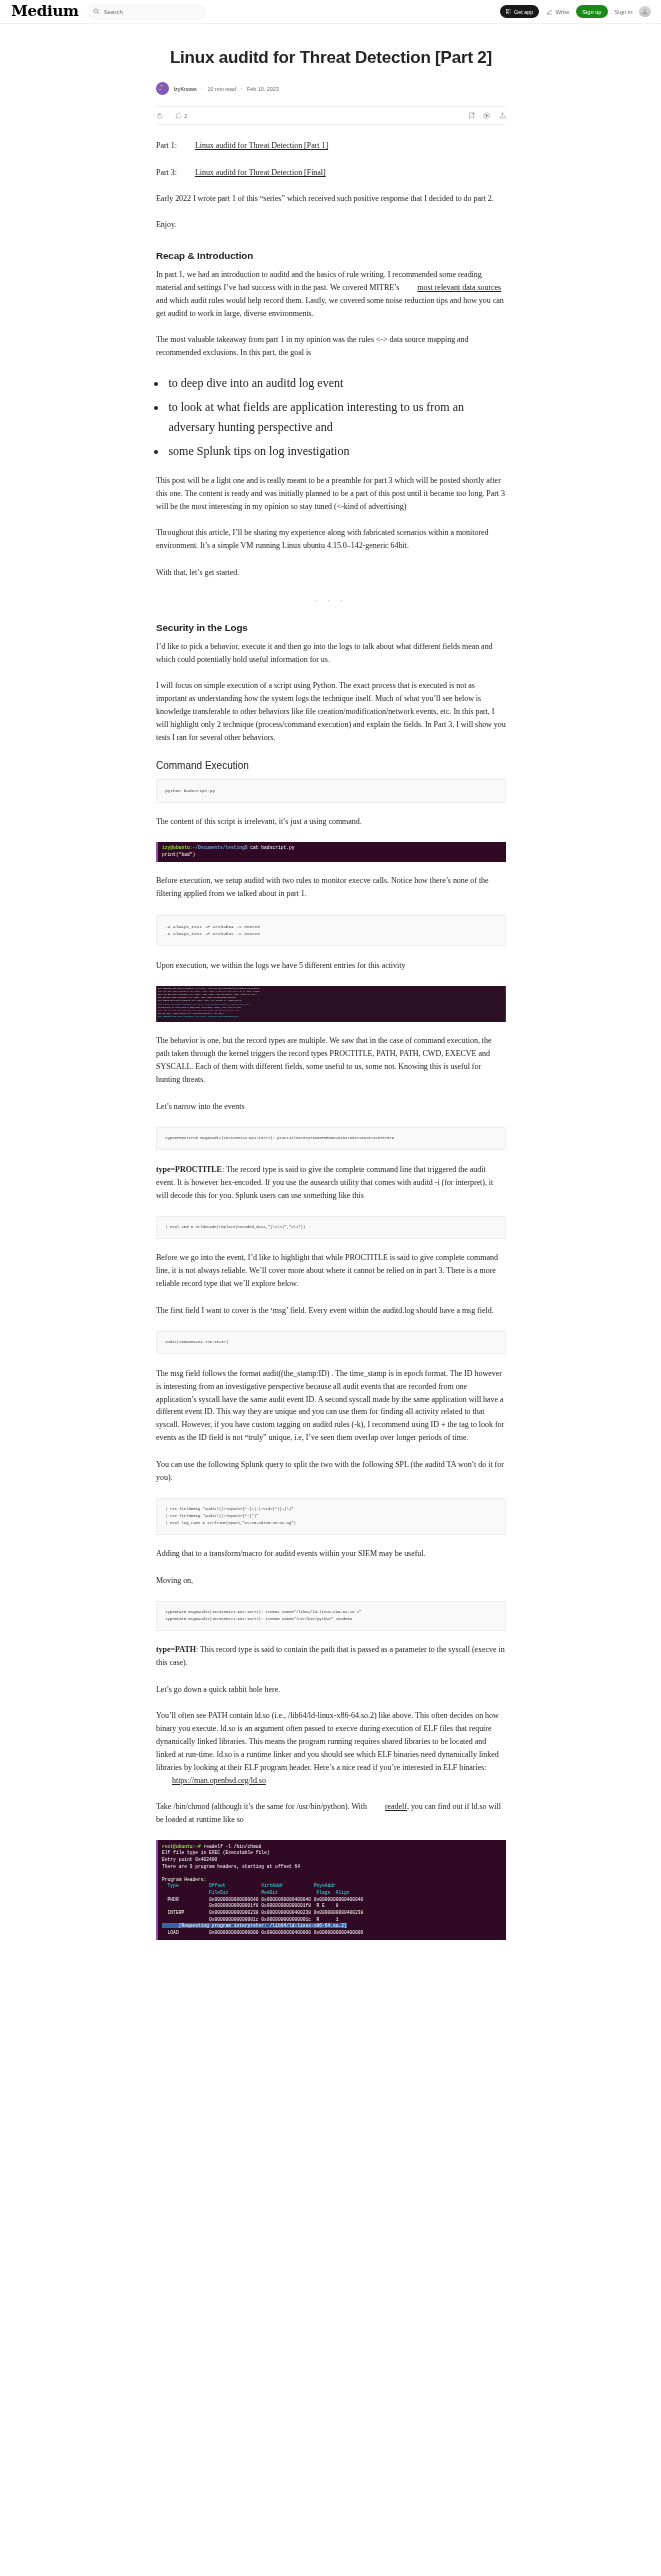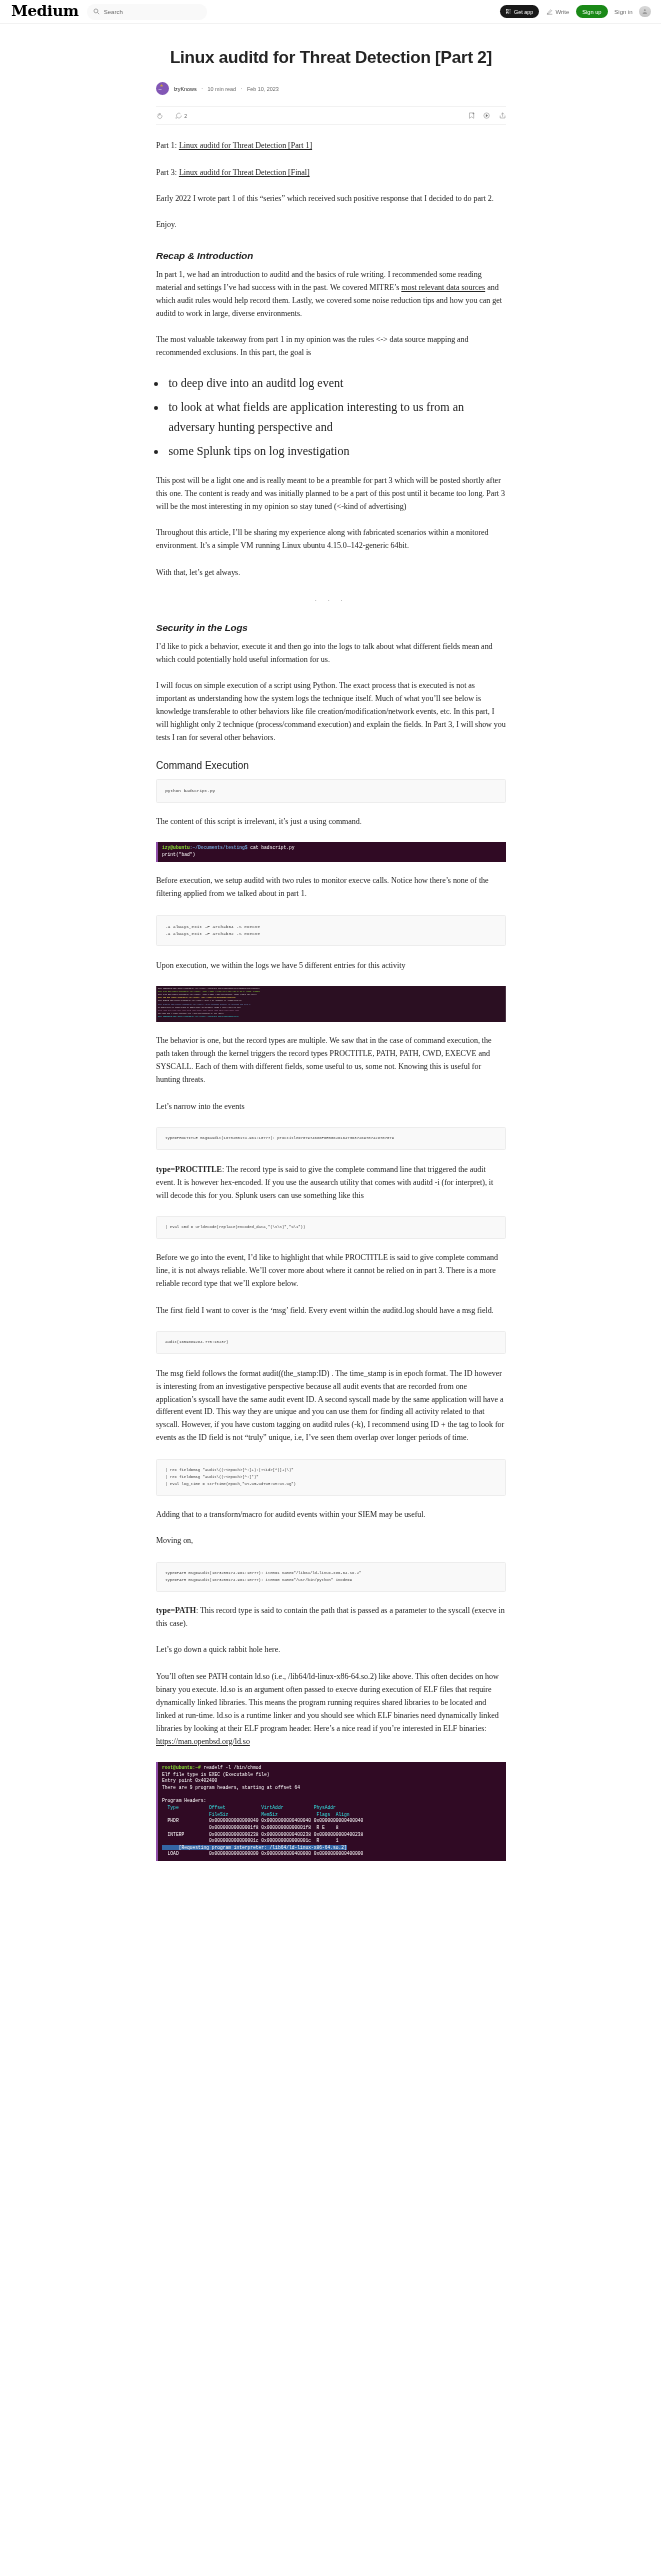--- a/index.html
+++ b/index.html
@@ -137,29 +137,28 @@
 
   
   p.para{
     font-family:"Liberation Serif", serif;
     font-size:8px;
     line-height:1.62;
     color:#242424;
     margin:0 0 13.4px 0;
     letter-spacing:-0.03px;
   }
-  p.para a, a.ln{ color:#242424; text-decoration:underline; }
+  p.para a, a.ln{ color:#242424; text-decoration:underline;margin-left:16px; }
   h2.sec{
     font-family:"Liberation Sans", sans-serif;
     font-weight:700;
     font-size:9.8px;
     letter-spacing:-0.1px;
     color:#242424;
     margin:17.5px 0 8.2px 0;
-    font-style:italic;
   }
   h3.sub{
     font-family:"Liberation Sans", sans-serif;
     font-weight:400;
     font-size:10px;
     color:#242424;
     margin:15.5px 0 7.2px 0;
   }
   ul.bullets{
     margin:0 0 13.4px 0;
@@ -343,21 +342,21 @@
   <p class="para">The most valuable takeaway from part 1 in my opinion was the rules &lt;-&gt; data source mapping and recommended exclusions. In this part, the goal is</p>
 
   <ul class="bullets">
     <li>to deep dive into an auditd log event</li>
     <li>to look at what fields are application interesting to us from an adversary hunting perspective and</li>
     <li>some Splunk tips on log investigation</li>
   </ul>
 
   <p class="para">This post will be a light one and is really meant to be a preamble for part 3 which will be posted shortly after this one. The content is ready and was initially planned to be a part of this post until it became too long. Part 3 will be the most interesting in my opinion so stay tuned (&lt;-kind of advertising)</p>
   <p class="para">Throughout this article, I’ll be sharing my experience along with fabricated scenarios within a monitored environment. It’s a simple VM running Linux ubuntu 4.15.0–142-generic 64bit.</p>
-  <p class="para">With that, let’s get always.</p>
+  <p class="para">With that, let’s get started.</p>
 
   <div class="divider">· · ·</div>
 
   <h2 class="sec">Security in the Logs</h2>
   <p class="para">I’d like to pick a behavior, execute it and then go into the logs to talk about what different fields mean and which could potentially hold useful information for us.</p>
   <p class="para">I will focus on simple execution of a script using Python. The exact process that is executed is not as important as understanding how the system logs the technique itself. Much of what you’ll see below is knowledge transferable to other behaviors like file creation/modification/network events, etc. In this part, I will highlight only 2 technique (process/command execution) and explain the fields. In Part 3, I will show you tests I ran for several other behaviors.</p>
 
   <h3 class="sub">Command Execution</h3>
 
   <pre class="code">python badscript.py</pre>
@@ -402,20 +401,21 @@
   </p>
 
   <pre class="code tiny">| eval cmd = urldecode(replace(encoded_data,"(\S\S)","%\1"))</pre>
 
   <p class="para">Before we go into the event, I’d like to highlight that while PROCTITLE is said to give complete command line, it is not always reliable. We’ll cover more about where it cannot be relied on in part 3. There is a more reliable record type that we’ll explore below.</p>
   <p class="para">The first field I want to cover is the ‘msg’ field. Every event within the auditd.log should have a msg field.</p>
 
   <pre class="code tiny">audit(1659889284.775:15237)</pre>
 
   <p class="para">The msg field follows the format audit((the_stamp:ID) . The time_stamp is in epoch format. The ID however is interesting from an investigative perspective because all audit events that are recorded from one application’s syscall have the same audit event ID. A second syscall made by the same application will have a different event ID. This way they are unique and you can use them for finding all activity related to that syscall. However, if you have custom tagging on auditd rules (-k), I recommend using ID + the tag to look for events as the ID field is not “truly” unique, i.e, I’ve seen them overlap over longer periods of time.</p>
+  <p class="para">You can use the following Splunk query to split the two with the following SPL (the auditd TA won’t do it for you).</p>
 
   <pre class="code tiny">| rex field=msg "audit\((?&lt;epoch&gt;[^:]+):(?&lt;id&gt;[^)]+)\)"
 | rex field=msg "audit\((?&lt;epoch&gt;[^:]*)"
 | eval log_time = strftime(epoch,"%Y-%m-%dT%H:%M:%S.%Q")</pre>
 
   <p class="para">Adding that to a transform/macro for auditd events within your SIEM may be useful.</p>
   <p class="para">Moving on,</p>
 
   <pre class="code tiny">type=PATH msg=audit(1673255174.961:10777): item=1 name="/lib64/ld-linux-x86-64.so.2"
 type=PATH msg=audit(1673255174.961:10777): item=0 name="/usr/bin/python" inode=9</pre>
@@ -423,20 +423,23 @@
   <p class="para">
     <b>type=PATH</b><span>: This record type is said to contain the path that is passed as a parameter to the syscall (execve in this case).</span>
   </p>
 
   <p class="para">Let’s go down a quick rabbit hole here.</p>
 
   <p class="para">
     <span>You’ll often see PATH contain ld.so (i.e., /lib64/ld-linux-x86-64.so.2) like above. This often decides on how binary you execute. ld.so is an argument often passed to execve during execution of ELF files that require dynamically linked libraries. This means the program running requires shared libraries to be located and linked at run-time. ld.so is a runtime linker and you should see which ELF binaries need dynamically linked libraries by looking at their ELF program header. Here’s a nice read if you’re interested in ELF binaries: </span><a class="ln">https://man.openbsd.org/ld.so</a>
   </p>
 
+  <p class="para">
+    <span>Take /bin/chmod (although it’s the same for /usr/bin/python). With </span><a class="ln">readelf</a><span>, you can find out if ld.so will be loaded at runtime like so</span>
+  </p>
 
   <div class="term purple"><span class="g">root@ubuntu:~#</span><span class="w"> readelf -l /bin/chmod</span>
 <span class="w">Elf file type is EXEC (Executable file)</span>
 <span class="w">Entry point 0x402400</span>
 <span class="w">There are 9 program headers, starting at offset 64</span>
 <span class="w"></span>
 <span class="w">Program Headers:</span>
 <span class="c">  Type           Offset             VirtAddr           PhysAddr</span>
 <span class="c">                 FileSiz            MemSiz              Flags  Align</span>
 <span class="w">  PHDR           0x0000000000000040 0x0000000000400040 0x0000000000400040</span>

